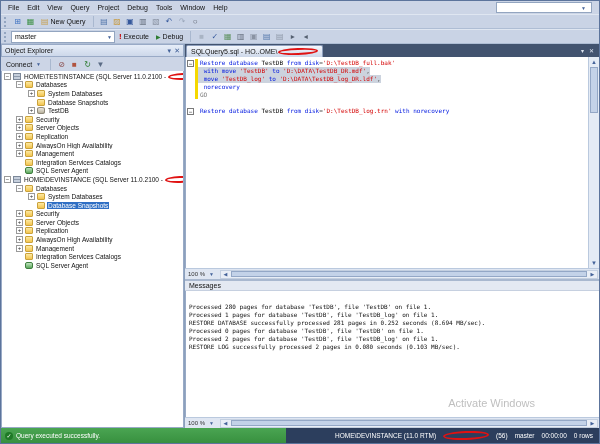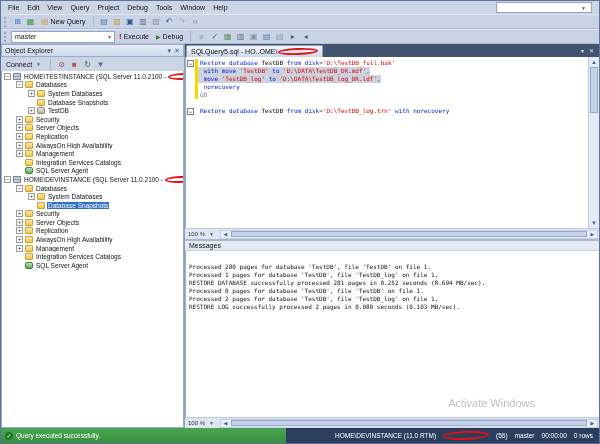--- a/index.html
+++ b/index.html
@@ -67,21 +67,21 @@
   .vscroll .thumb{width:8px;height:46px;background:#c3d2e8;border:1px solid #93a7c6;}
   .vscroll .spacer{flex:1;}
 
   .zoombar{height:11px;flex:0 0 auto;background:#dfe6f2;border-top:1px solid #bac9de;display:flex;align-items:center;font-size:6px;color:#333;}
   .zoom-label{padding:0 3px;display:flex;align-items:center;gap:2px;}
   .hscroll{flex:1;height:9px;margin:0 1px;background:#e9eef6;border:1px solid #c3cfe0;display:flex;align-items:center;}
   .hscroll .arr{width:9px;color:#44639a;font-size:5px;text-align:center;}
   .hscroll .thumb{height:6px;flex:1;background:#c3d2e8;border:1px solid #93a7c6;margin:0 1px;}
 
   .msg-header{height:12px;flex:0 0 auto;background:#e4e9f2;border-top:2px solid #a9b8cf;border-bottom:1px solid #c6d0e0;display:flex;align-items:center;padding:0 4px;}
-  .msg-body{height:166px;flex:0 0 auto;background:#fff;border-left:1px solid #99aac6;position:relative;overflow:hidden;padding:12px 0 0 3px;}
+  .msg-body{height:126px;flex:0 0 auto;background:#fff;border-left:1px solid #99aac6;position:relative;overflow:hidden;padding:12px 0 0 3px;}
   .msg-line{font-family:"DejaVu Sans Mono","Liberation Mono",monospace;font-size:6px;line-height:8px;white-space:pre;}
   .watermark{position:absolute;right:64px;bottom:8px;color:#bfbfbf;font-size:11px;}
 
   
   .statusbar{height:15px;flex:0 0 auto;display:flex;align-items:stretch;font-size:6.5px;color:#fff;background:#2c3e5d;}
   .sb-left{width:285px;flex:0 0 auto;background:linear-gradient(#4aa552,#38903f);display:flex;align-items:center;gap:3px;padding:0 4px;}
   .sb-check{width:8px;height:8px;flex:0 0 auto;border-radius:50%;background:#1e7a26;display:flex;align-items:center;justify-content:center;font-size:6px;}
   .sb-right{flex:1;display:flex;align-items:center;justify-content:flex-end;gap:7px;padding:0 6px;overflow:hidden;}
   .sb-item{white-space:nowrap;}
   .redact-sb{display:inline-block;width:46px;height:9px;border:2px solid #e01212;border-radius:50%;transform:rotate(-2deg);flex:0 0 auto;}

